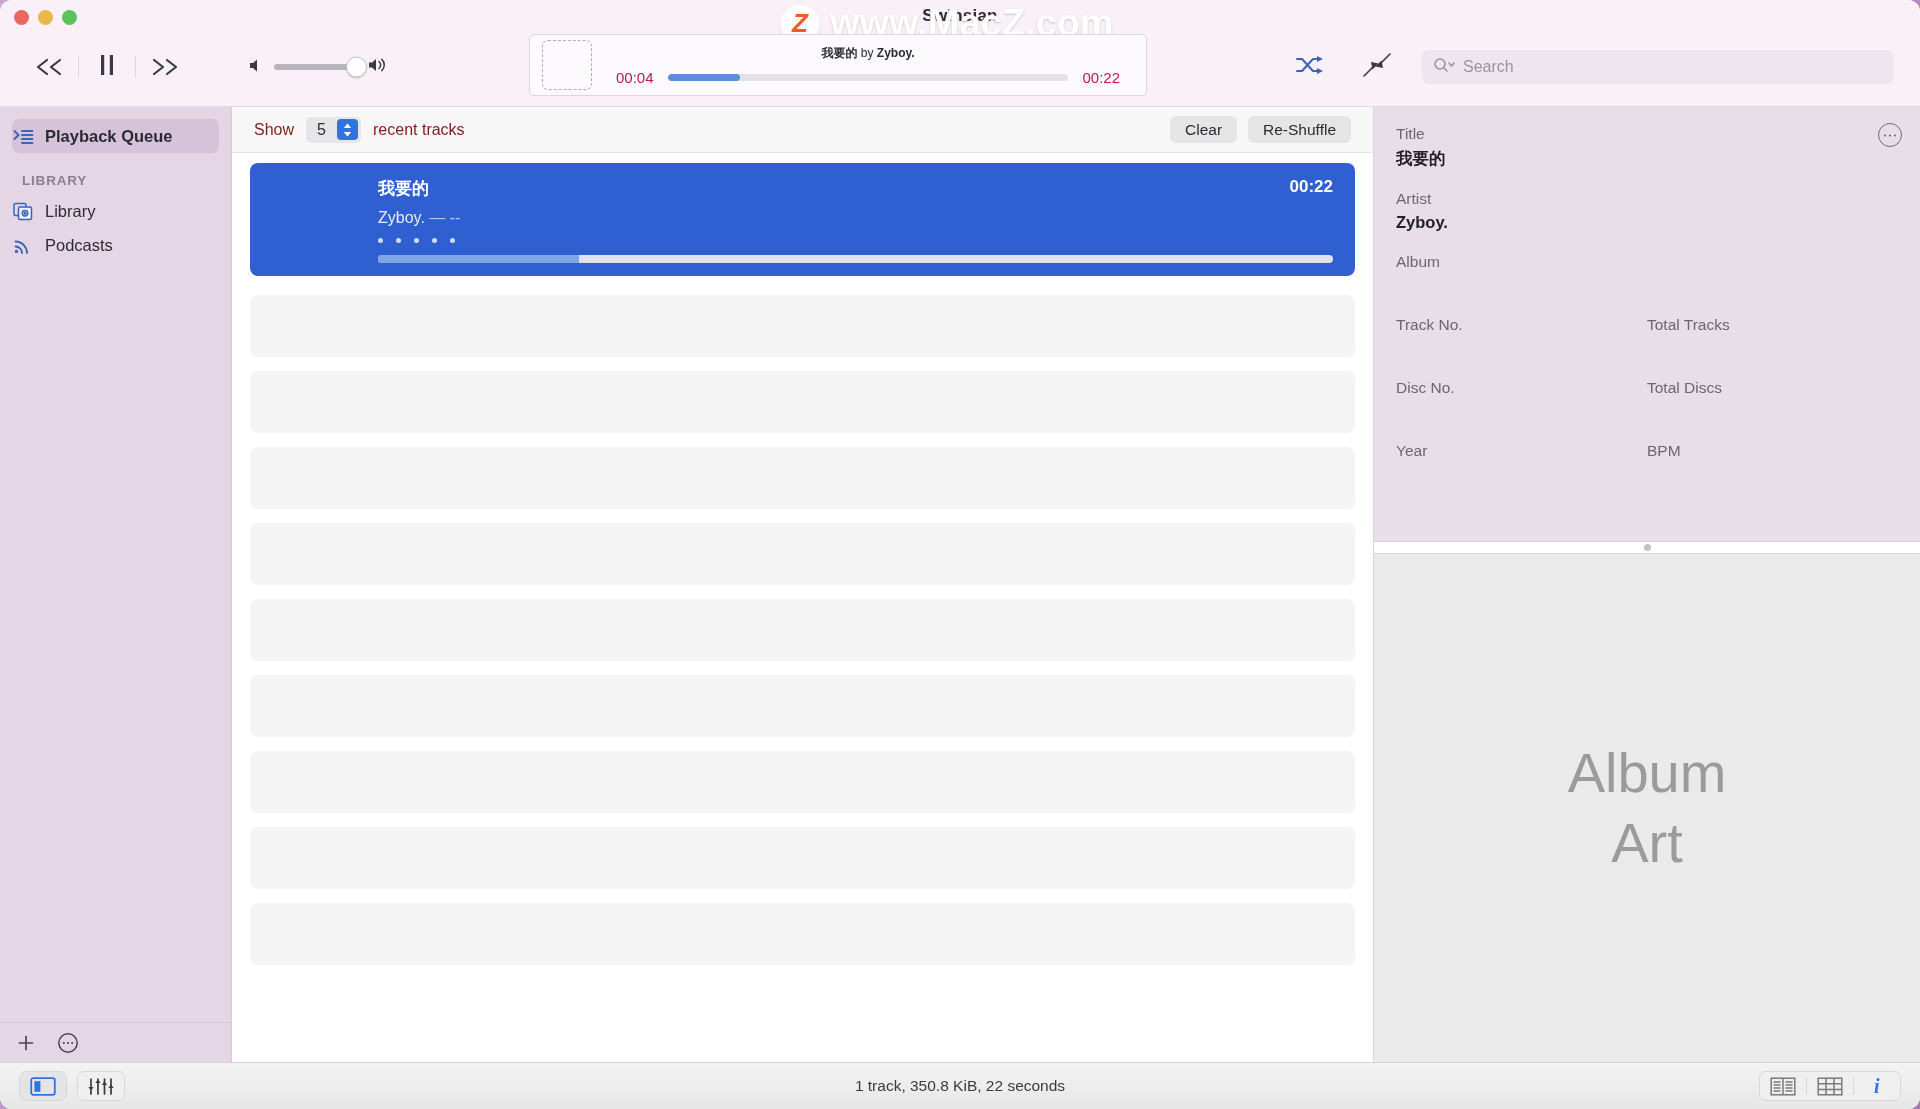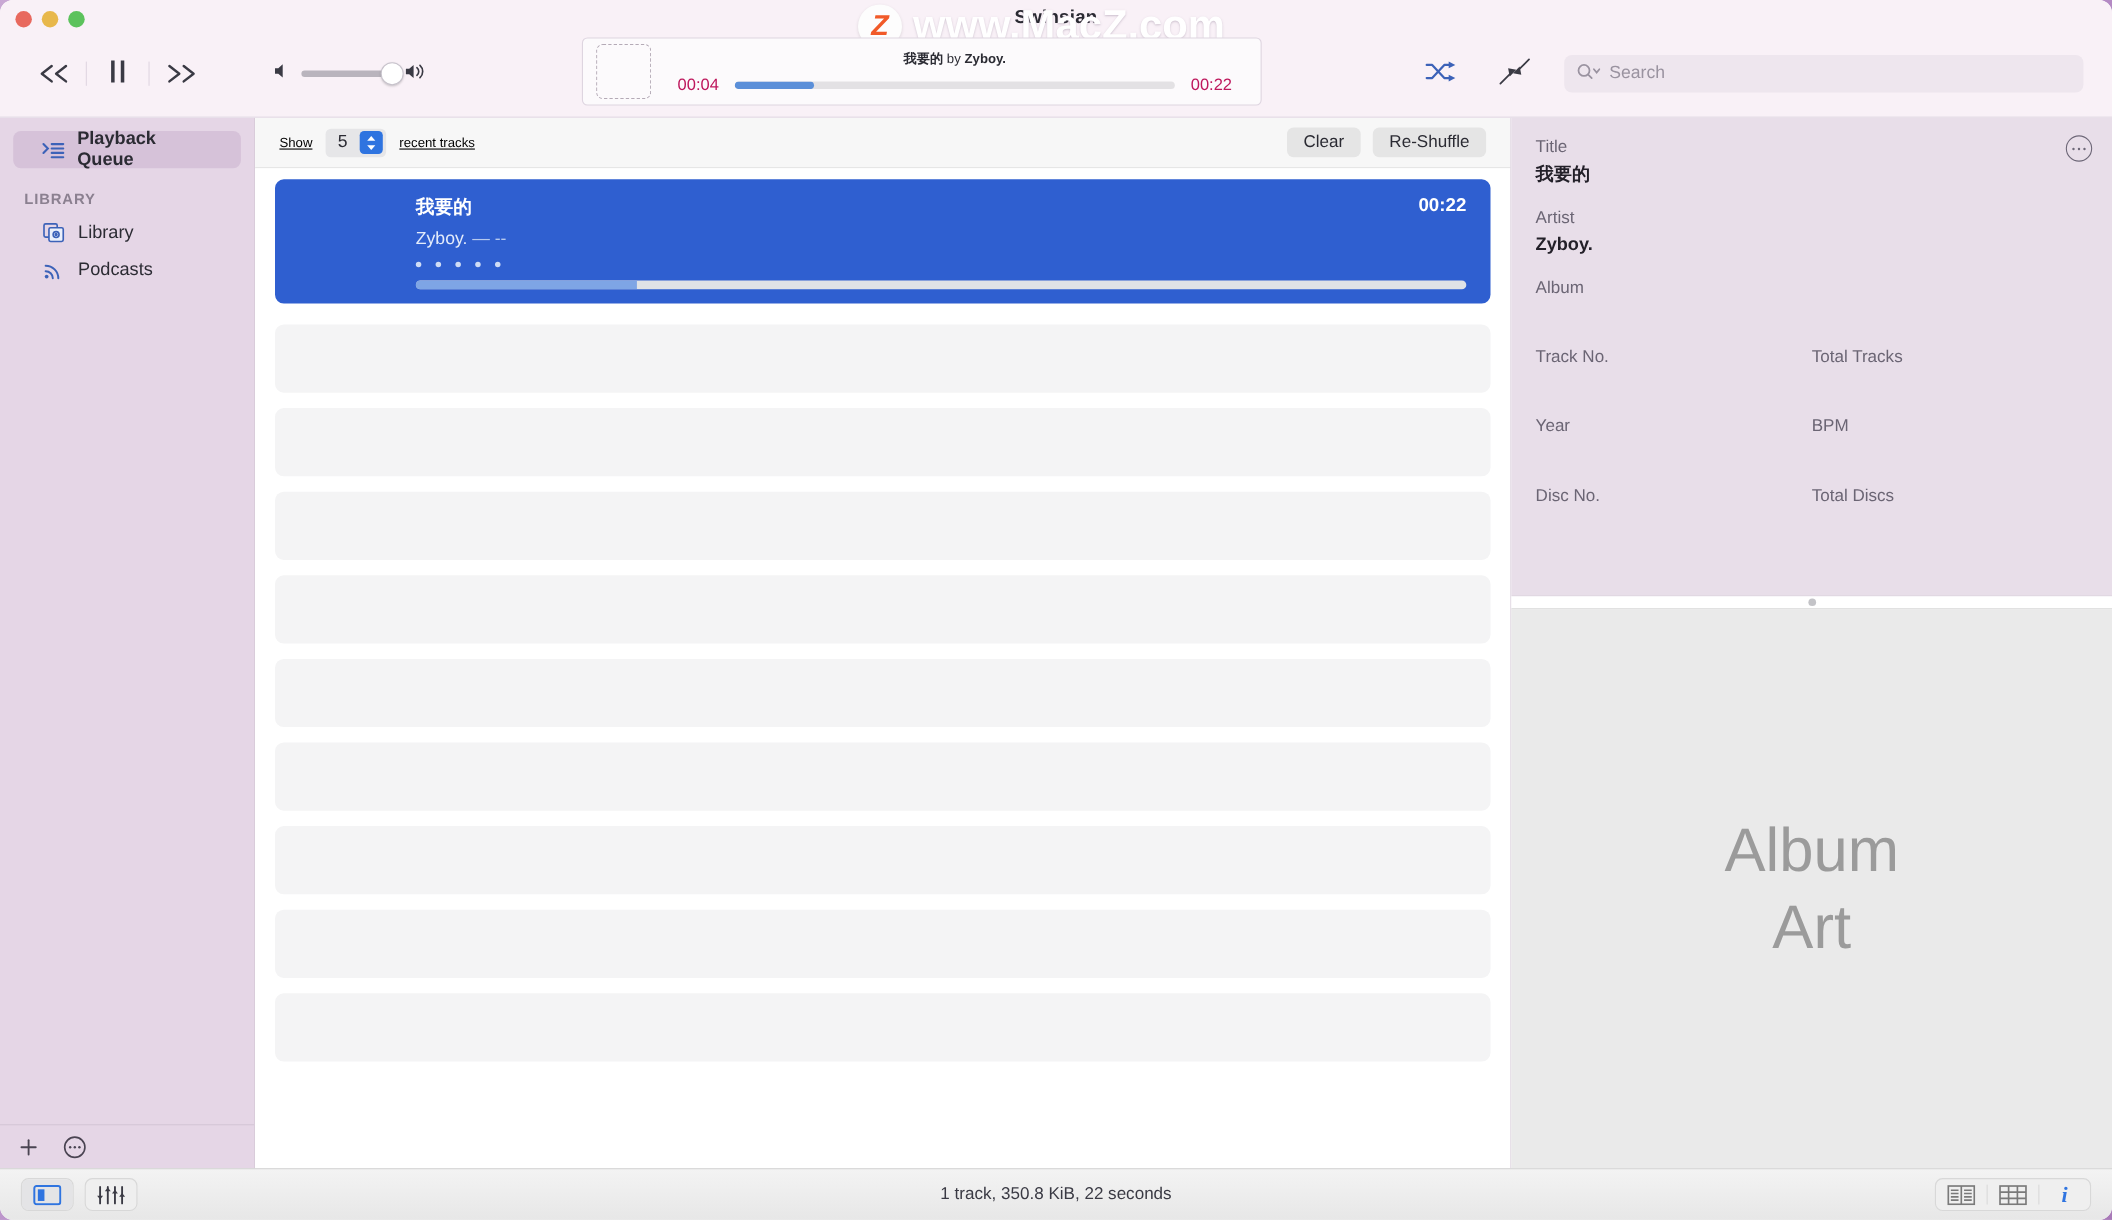--- a/index.html
+++ b/index.html
@@ -117,42 +117,42 @@
   
   .body { flex: 1; display: flex; min-height: 0; }
 
   .sidebar {
     width: 232px; flex: 0 0 232px; background: #e5d6e6;
     display: flex; flex-direction: column; border-right: 1px solid #d8cbd9;
   }
   .sb-scroll { flex: 1; padding-top: 12px; overflow: hidden; }
   .sb-item {
     display: flex; align-items: center; gap: 11px;
-    height: 34px; margin: 0 12px; padding: 0 26px; border-radius: 7px;
+    height: 34px; margin: 0 12px; padding: 0 0; border-radius: 7px;
     font-size: 16.5px; color: #2b2b33; cursor: pointer;
   }
   .sb-item.selected { background: #d6c2d9; font-weight: bold; }
   .sb-header {
     font-size: 13.5px; font-weight: bold; color: #8b8090; letter-spacing: .8px;
     padding: 20px 22px 6px;
   }
   .sb-icon { width: 22px; height: 22px; display: flex; align-items: center; justify-content: center; }
   .sb-bottom {
     height: 40px; border-top: 1px solid #d4c6d6; display: flex; align-items: center;
     gap: 18px; padding-left: 14px;
   }
   .sb-bt { width: 24px; height: 24px; display: flex; align-items: center; justify-content: center; cursor: pointer; color: #4a4452; }
 
   .main { flex: 1; display: flex; flex-direction: column; min-width: 0; background: #fff; }
   .queue-toolbar {
     height: 46px; flex: 0 0 46px; background: #f7f7f7;
     border-bottom: 1px solid #e2e2e2;
     display: flex; align-items: center; padding: 0 22px; gap: 12px;
   }
-  .qt-label { font-size: 12px; color: #000000; text-decoration: underline; }
+  .qt-label { font-size: 16px; color: #7f1d1d; }
   .stepper-box {
     display: flex; align-items: center; height: 26px; background: #e6e6e8;
     border-radius: 5px; padding: 0 3px 0 9px; gap: 9px;
   }
   .stepper-val { font-size: 16px; color: #2b2b33; min-width: 13px; text-align: center; }
   .stepper-btns {
     width: 21px; height: 21px; border-radius: 4px; background: #2f74e0;
     display: flex; flex-direction: column; align-items: center; justify-content: center;
     gap: 2px; cursor: pointer;
   }
@@ -501,35 +501,35 @@
                   <div class="insp-label">Track No.</div>
                   <div class="insp-value"></div>
                 </div>
                 <div>
                   <div class="insp-label">Total Tracks</div>
                   <div class="insp-value"></div>
                 </div>
               </div>
               <div class="insp-grid insp-field">
                 <div>
+                  <div class="insp-label">Disc No.</div>
+                  <div class="insp-value"></div>
+                </div>
+                <div>
+                  <div class="insp-label">Total Discs</div>
+                  <div class="insp-value"></div>
+                </div>
+              </div>
+              <div class="insp-grid insp-field">
+                <div>
                   <div class="insp-label">Year</div>
                   <div class="insp-value"></div>
                 </div>
                 <div>
                   <div class="insp-label">BPM</div>
-                  <div class="insp-value"></div>
-                </div>
-              </div>
-              <div class="insp-grid insp-field">
-                <div>
-                  <div class="insp-label">Disc No.</div>
-                  <div class="insp-value"></div>
-                </div>
-                <div>
-                  <div class="insp-label">Total Discs</div>
                   <div class="insp-value"></div>
                 </div>
               </div>
             </div>
       </div>
       <div class="splitter">
             <span></span>
           </div>
       <div class="art-pane">
         <div class="art-ph">

